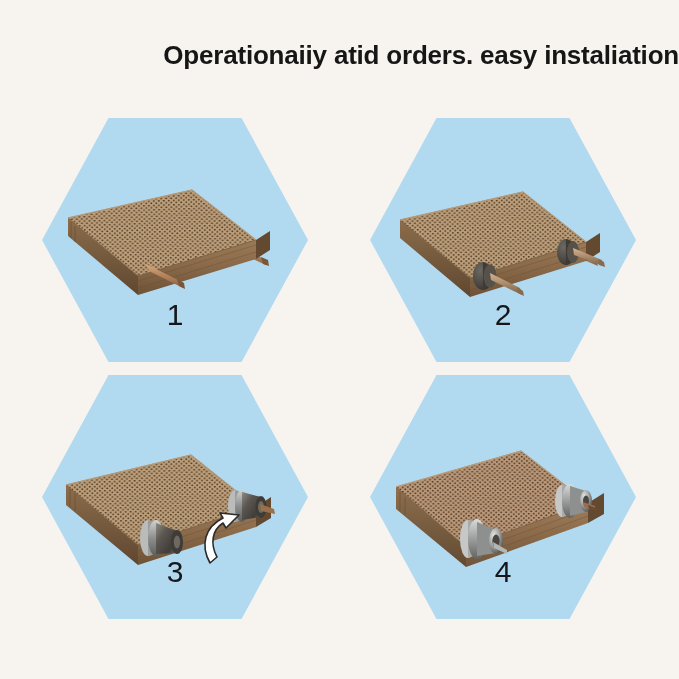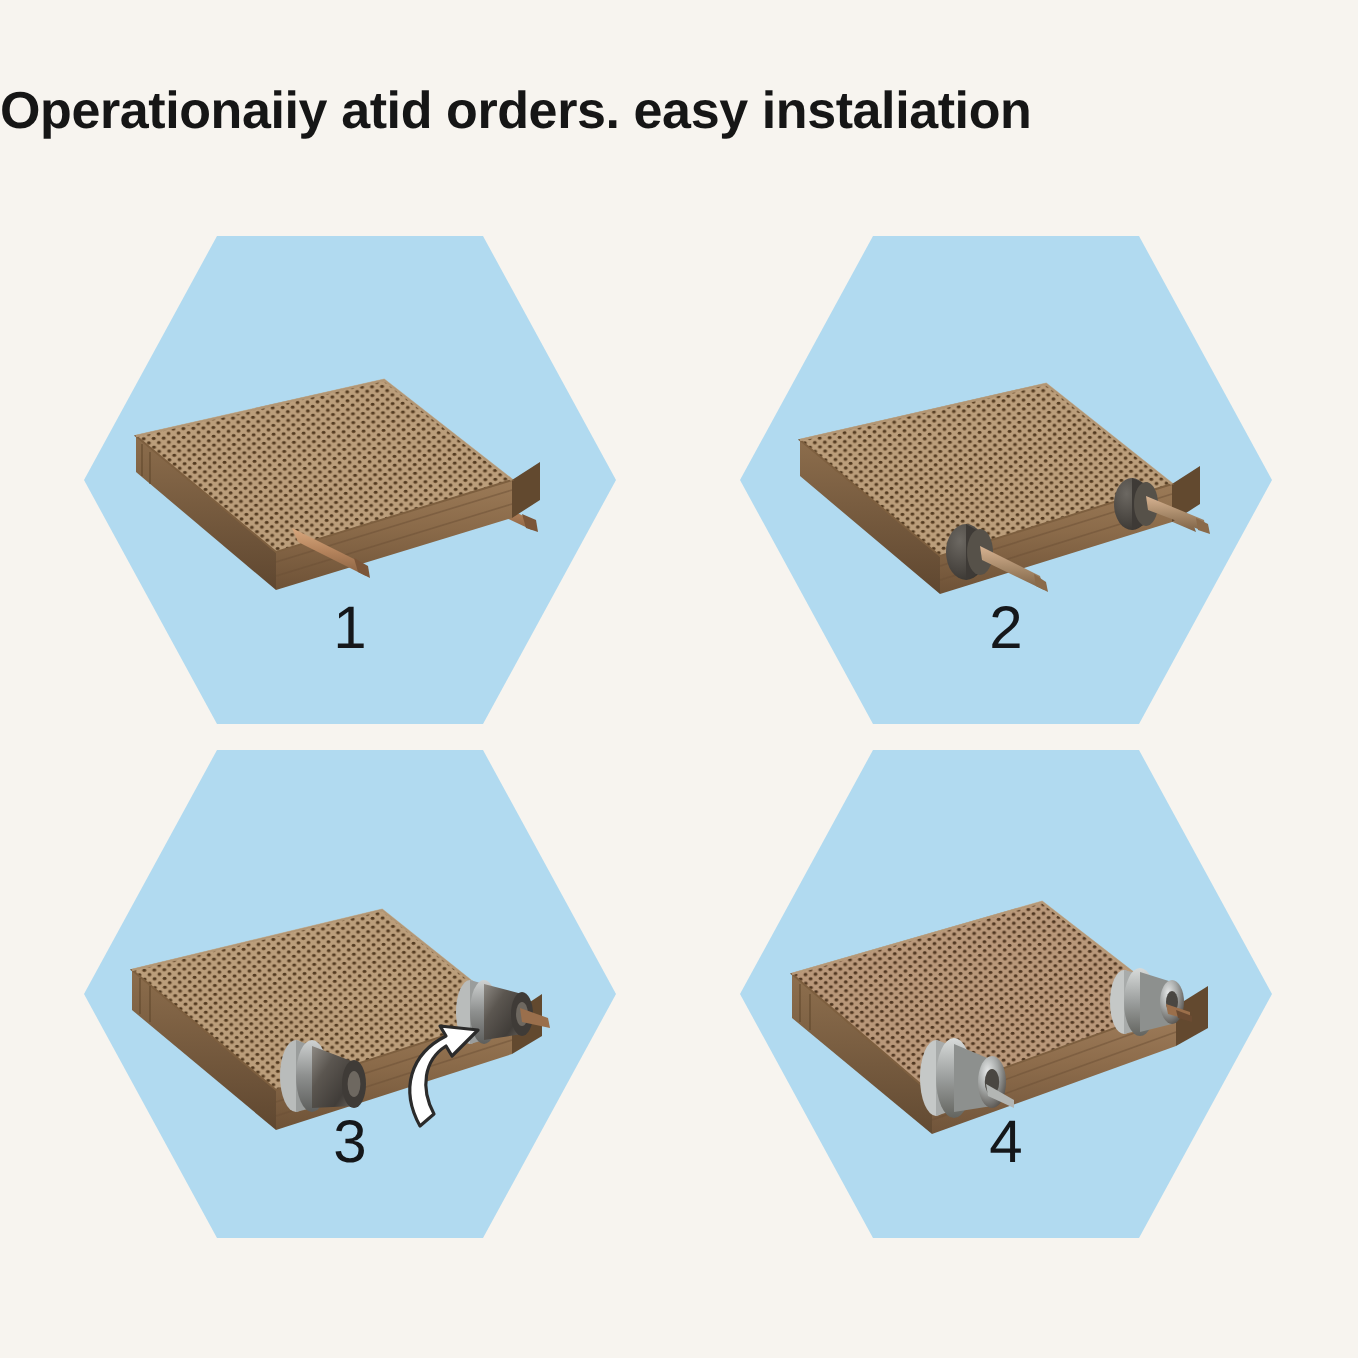--- a/index.html
+++ b/index.html
@@ -20,21 +20,21 @@
     height: 679px;
     background: #f7f4ef;
   }
 
   
   #title {
     position: absolute;
     left: 0;
     top: 38px;
     width: 679px;
-    text-align: left;
+    text-align: right;
     font-size: 26px;
     font-weight: 700;
     letter-spacing: -0.2px;
     color: #161616;
     line-height: 34px;
     white-space: nowrap;
   }
 
   
   #grid {

